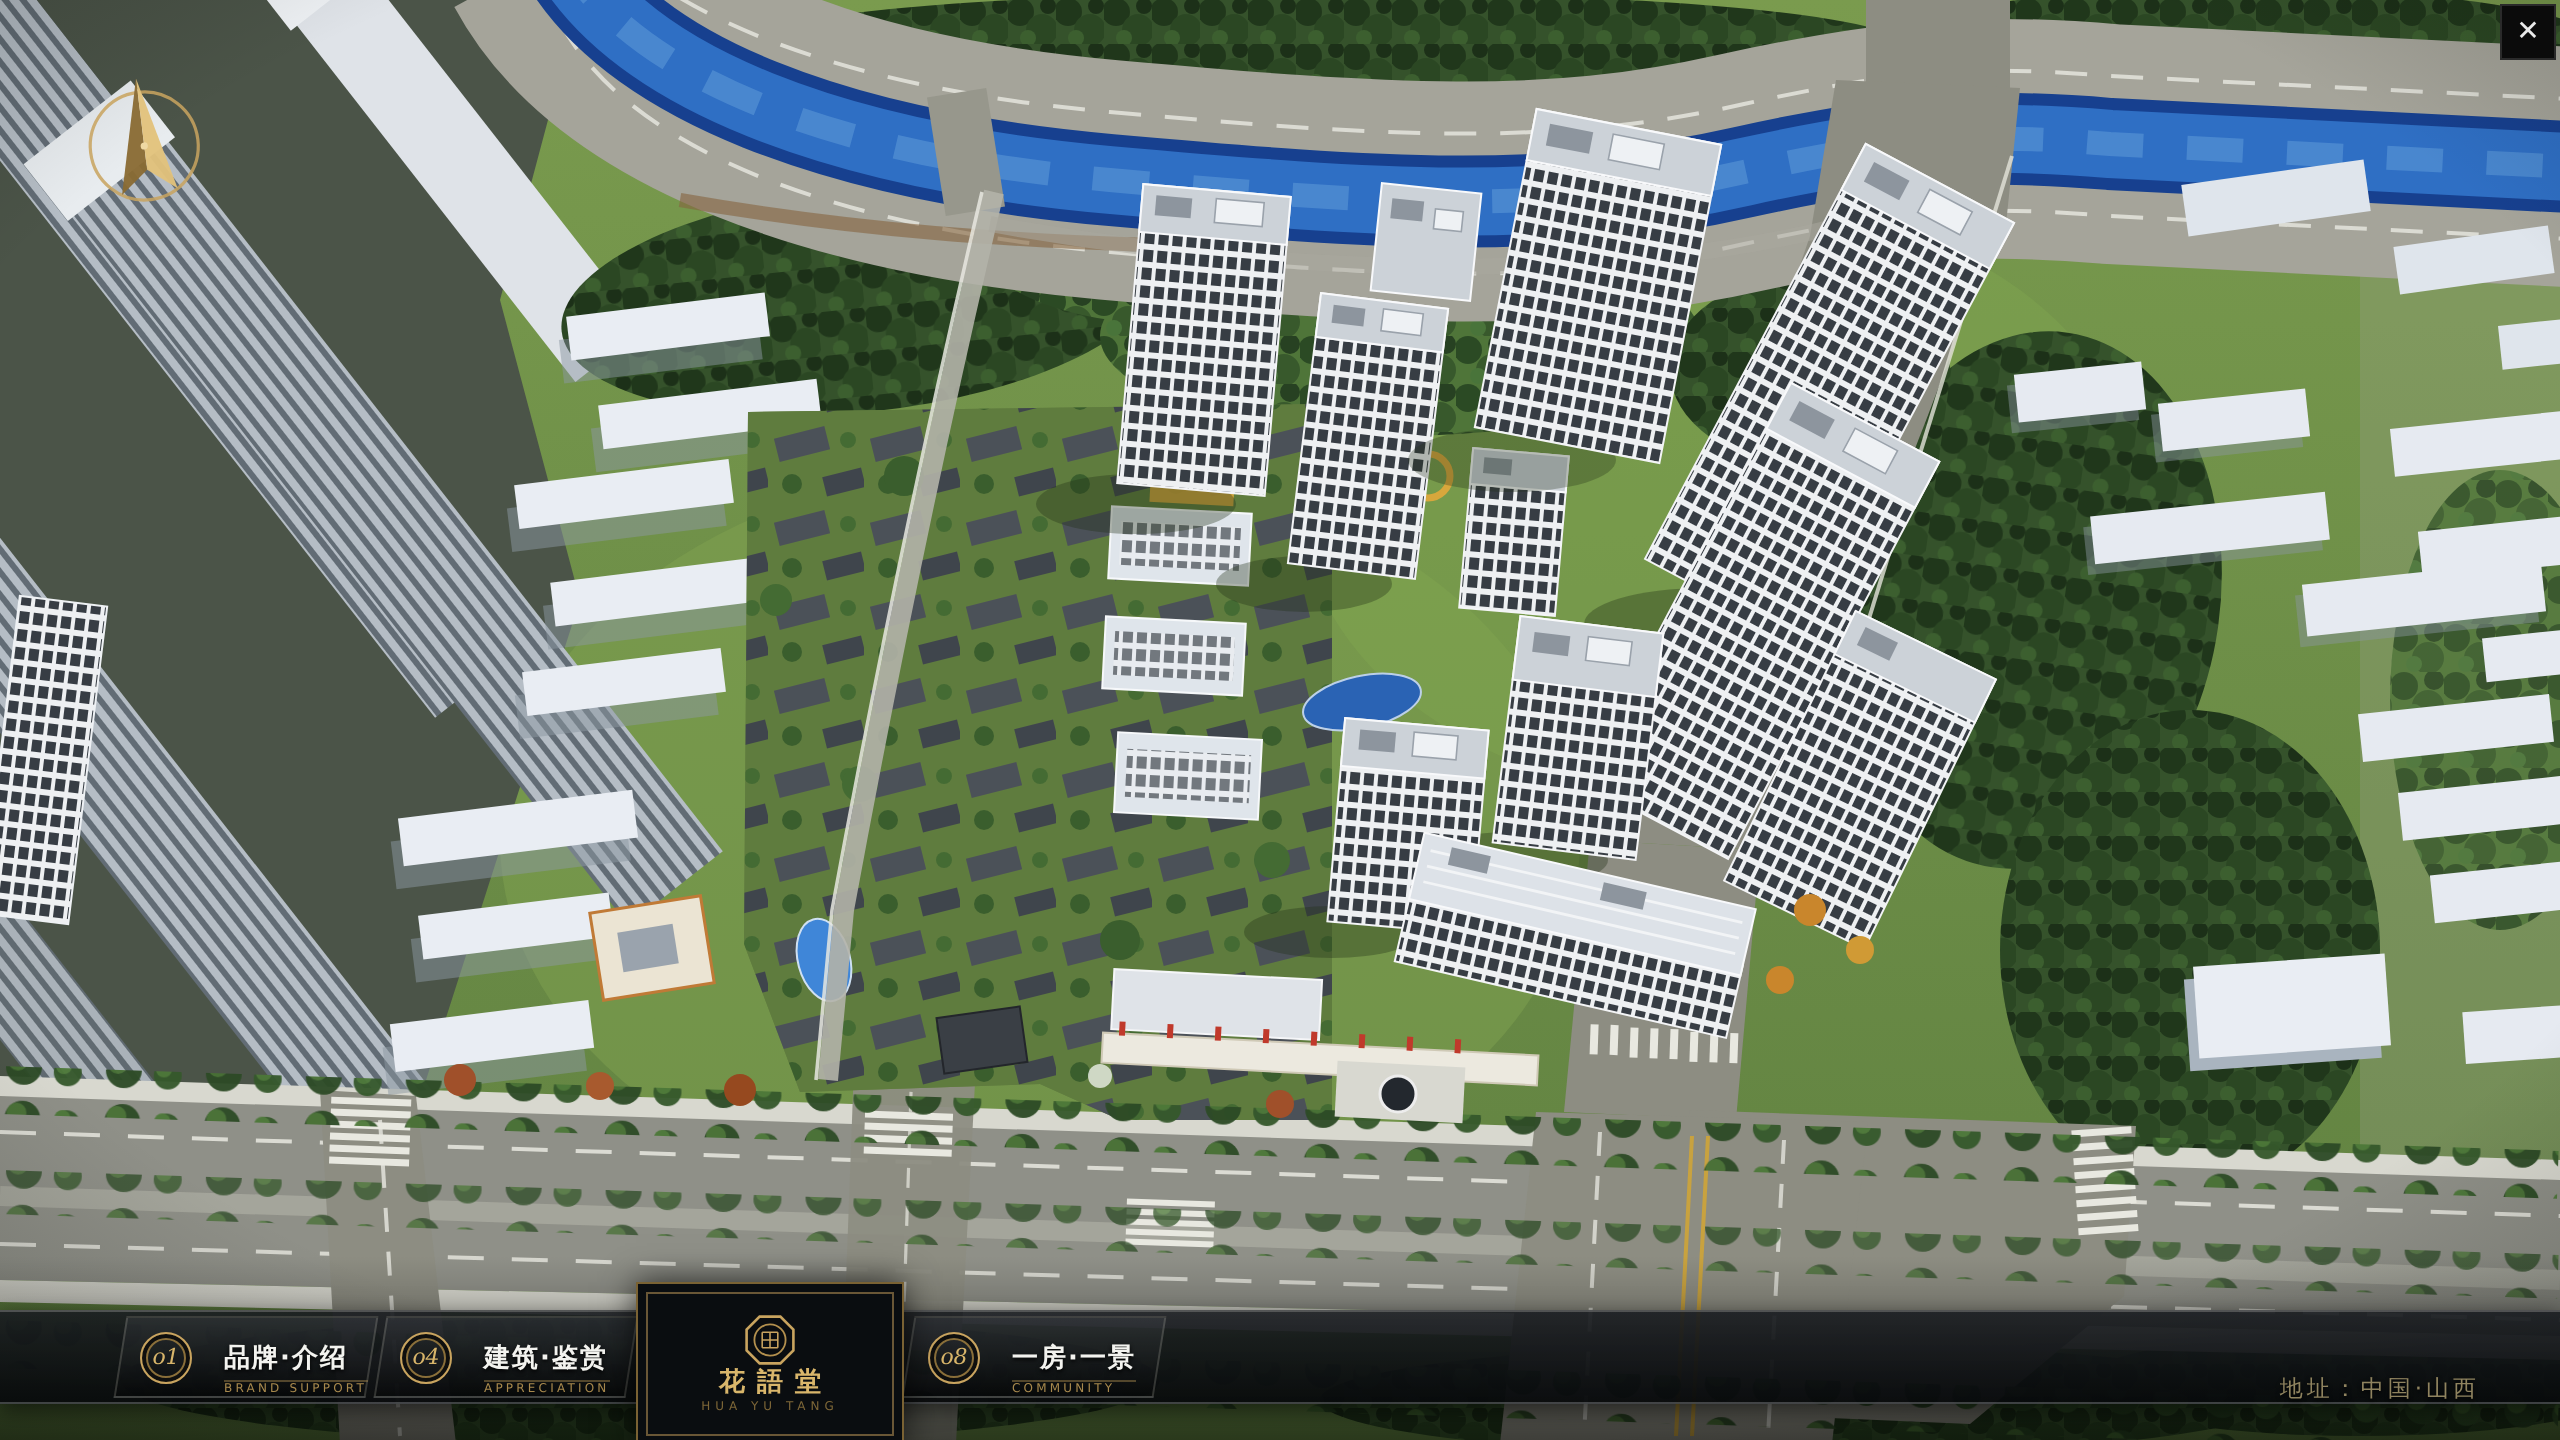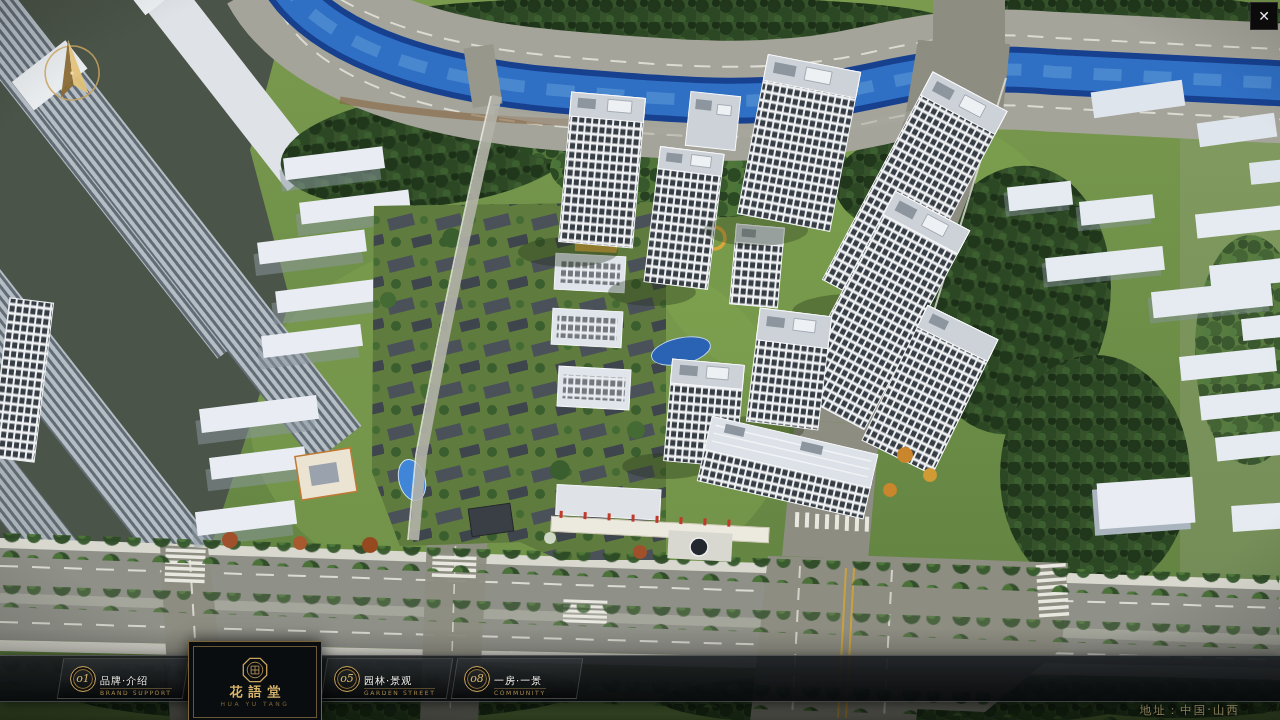--- a/index.html
+++ b/index.html
@@ -13,47 +13,47 @@
   
   .close-btn{position:absolute;top:2px;right:2px;width:28px;height:28px;background:#0b0b0b;
              border:1px solid #2a2a2a;color:#e9e9e9;font-size:14px;line-height:26px;text-align:center;
              padding:0;cursor:pointer;font-family:"DejaVu Sans",sans-serif;}
 
   
   .navbar{position:absolute;left:0;right:0;bottom:18px;height:45px;display:flex;align-items:center;
           background:linear-gradient(180deg,rgba(26,29,33,.9),rgba(7,9,11,.94));
           border-top:1px solid rgba(255,255,255,.28);border-bottom:1px solid rgba(190,190,190,.22);
           box-shadow:0 3px 10px rgba(0,0,0,.55);}
-  .nav-item{position:relative;width:130px;height:45px;display:flex;align-items:center;gap:4px;
+  .nav-item{position:relative;width:130px;height:45px;display:flex;align-items:center;gap:16px;
             padding-left:12px;box-sizing:border-box;cursor:pointer;flex:none;}
   .nav-item:first-child{margin-left:58px;}
   .nav-item::before{content:"";position:absolute;top:2px;bottom:2px;left:2px;right:2px;
             border:1px solid rgba(150,150,138,.3);transform:skewX(-9deg);
             background:linear-gradient(180deg,rgba(66,70,76,.35),rgba(0,0,0,.28));}
   .num-badge{position:relative;width:24px;height:24px;border-radius:50%;flex:none;
              border:1px solid #c9a45f;box-shadow:inset 0 0 0 2px rgba(8,10,12,.95),inset 0 0 0 3px #8a6f3a;
              display:flex;align-items:center;justify-content:center;color:#d8b56a;
              font-family:"DejaVu Serif","Liberation Serif",serif;font-style:italic;font-size:11px;}
   .labels{position:relative;display:flex;flex-direction:column;line-height:1.12;min-width:0;}
-  .label-zh{color:#f3f3ef;font-size:10px;font-weight:normal;letter-spacing:1px;white-space:nowrap;
+  .label-zh{color:#f3f3ef;font-size:13px;font-weight:bold;letter-spacing:1px;white-space:nowrap;
             text-shadow:0 1px 2px #000;margin-top:15px;}
   .label-en{color:#a8894d;font-size:6px;letter-spacing:1.6px;white-space:nowrap;margin-top:2px;
             border-top:1px solid rgba(170,140,80,.45);padding-top:1px;}
 
   
   .logo-panel{position:relative;top:3px;width:132px;height:80px;margin:0;flex:none;z-index:3;cursor:pointer;
               background:#0a0d10;border:1px solid #7a6233;
               box-shadow:inset 0 0 0 4px #0a0d10,inset 0 0 0 5px rgba(185,150,85,.55),0 0 16px rgba(0,0,0,.7);
               display:flex;flex-direction:column;align-items:center;justify-content:center;gap:2px;}
   .seal{width:26px;height:26px;display:block;}
   .logo-title{color:#d9b66b;font-family:"DejaVu Serif","Liberation Serif",serif;font-size:13px;
               font-weight:bold;letter-spacing:6px;text-indent:6px;line-height:1;}
   .logo-caption{color:#7d6637;font-size:6px;letter-spacing:2.5px;white-space:nowrap;}
 
-  .address{position:absolute;right:40px;bottom:2px;color:#8f835f;font-size:11.5px;letter-spacing:2px;
+  .address{position:absolute;right:40px;bottom:18px;color:#8f835f;font-size:11.5px;letter-spacing:2px;
            text-shadow:0 1px 2px #000;z-index:4;}
 </style>
 </head>
 <body>
 
 <div class="stage">
 
   <svg class="scene" width="1280" height="720" viewBox="0 0 1280 720">
     <defs>
       <linearGradient id="gGrass" x1="0" y1="0" x2="0" y2="1">
@@ -500,40 +500,40 @@
           <i>o1</i>
         </span>
       <span class="labels">
         <span class="label-zh">品牌·介绍</span>
         <span class="label-en">BRAND SUPPORT</span>
       </span>
     </div>
 
 
 
+    <div class="nav-item">
+      <span class="num-badge">
+          <i>o4</i>
+        </span>
+      <span class="labels">
+        <span class="label-zh">建筑·鉴赏</span>
+        <span class="label-en">APPRECIATION</span>
+      </span>
+    </div>
 
     <div class="logo-panel">
       <svg class="seal" viewBox="0 0 40 40">
         <polygon points="12,2 28,2 38,12 38,28 28,38 12,38 2,28 2,12" fill="none" stroke="#c9a45f" stroke-width="2"></polygon>
         <circle cx="20" cy="20" r="12" fill="none" stroke="#b3904e" stroke-width="1.4"></circle>
         <path d="M14,14 h12 M14,20 h12 M14,26 h12 M14,14 v12 M20,14 v12 M26,14 v12" stroke="#c9a45f" stroke-width="1.2" fill="none"></path>
       </svg>
       <span class="logo-title">花語堂</span>
       <span class="logo-caption">HUA YU TANG</span>
     </div>
 
-    <div class="nav-item">
-      <span class="num-badge">
-          <i>o5</i>
-        </span>
-      <span class="labels">
-        <span class="label-zh">园林·景观</span>
-        <span class="label-en">GARDEN STREET</span>
-      </span>
-    </div>
 
 
 
     <div class="nav-item">
       <span class="num-badge">
           <i>o8</i>
         </span>
       <span class="labels">
         <span class="label-zh">一房·一景</span>
         <span class="label-en">COMMUNITY</span>

